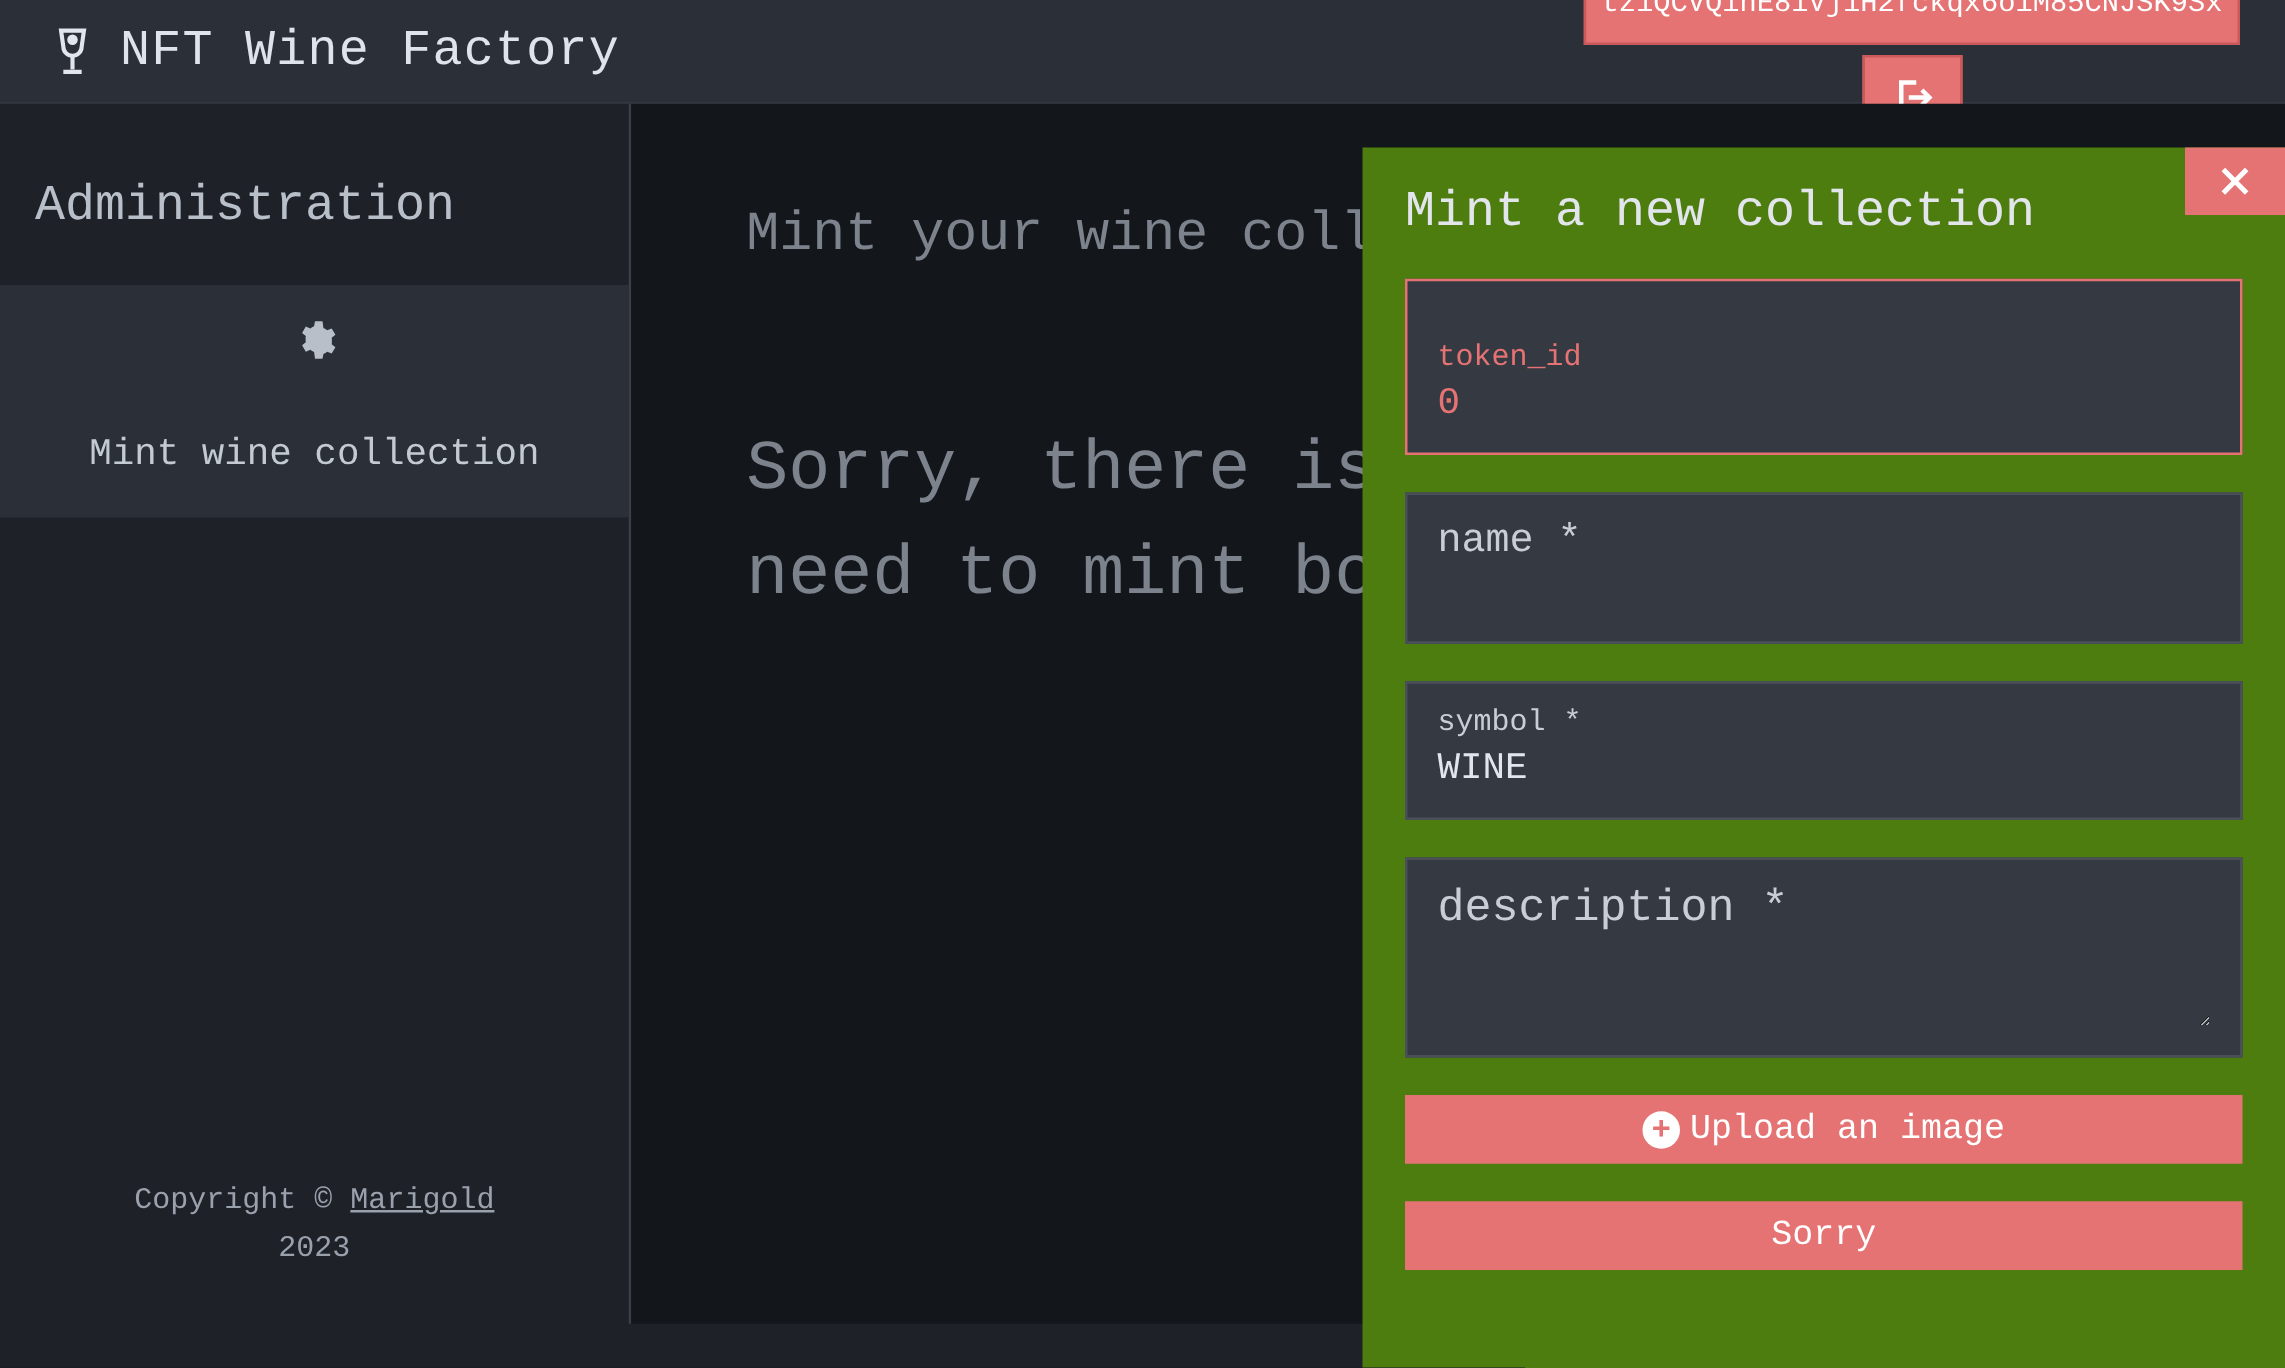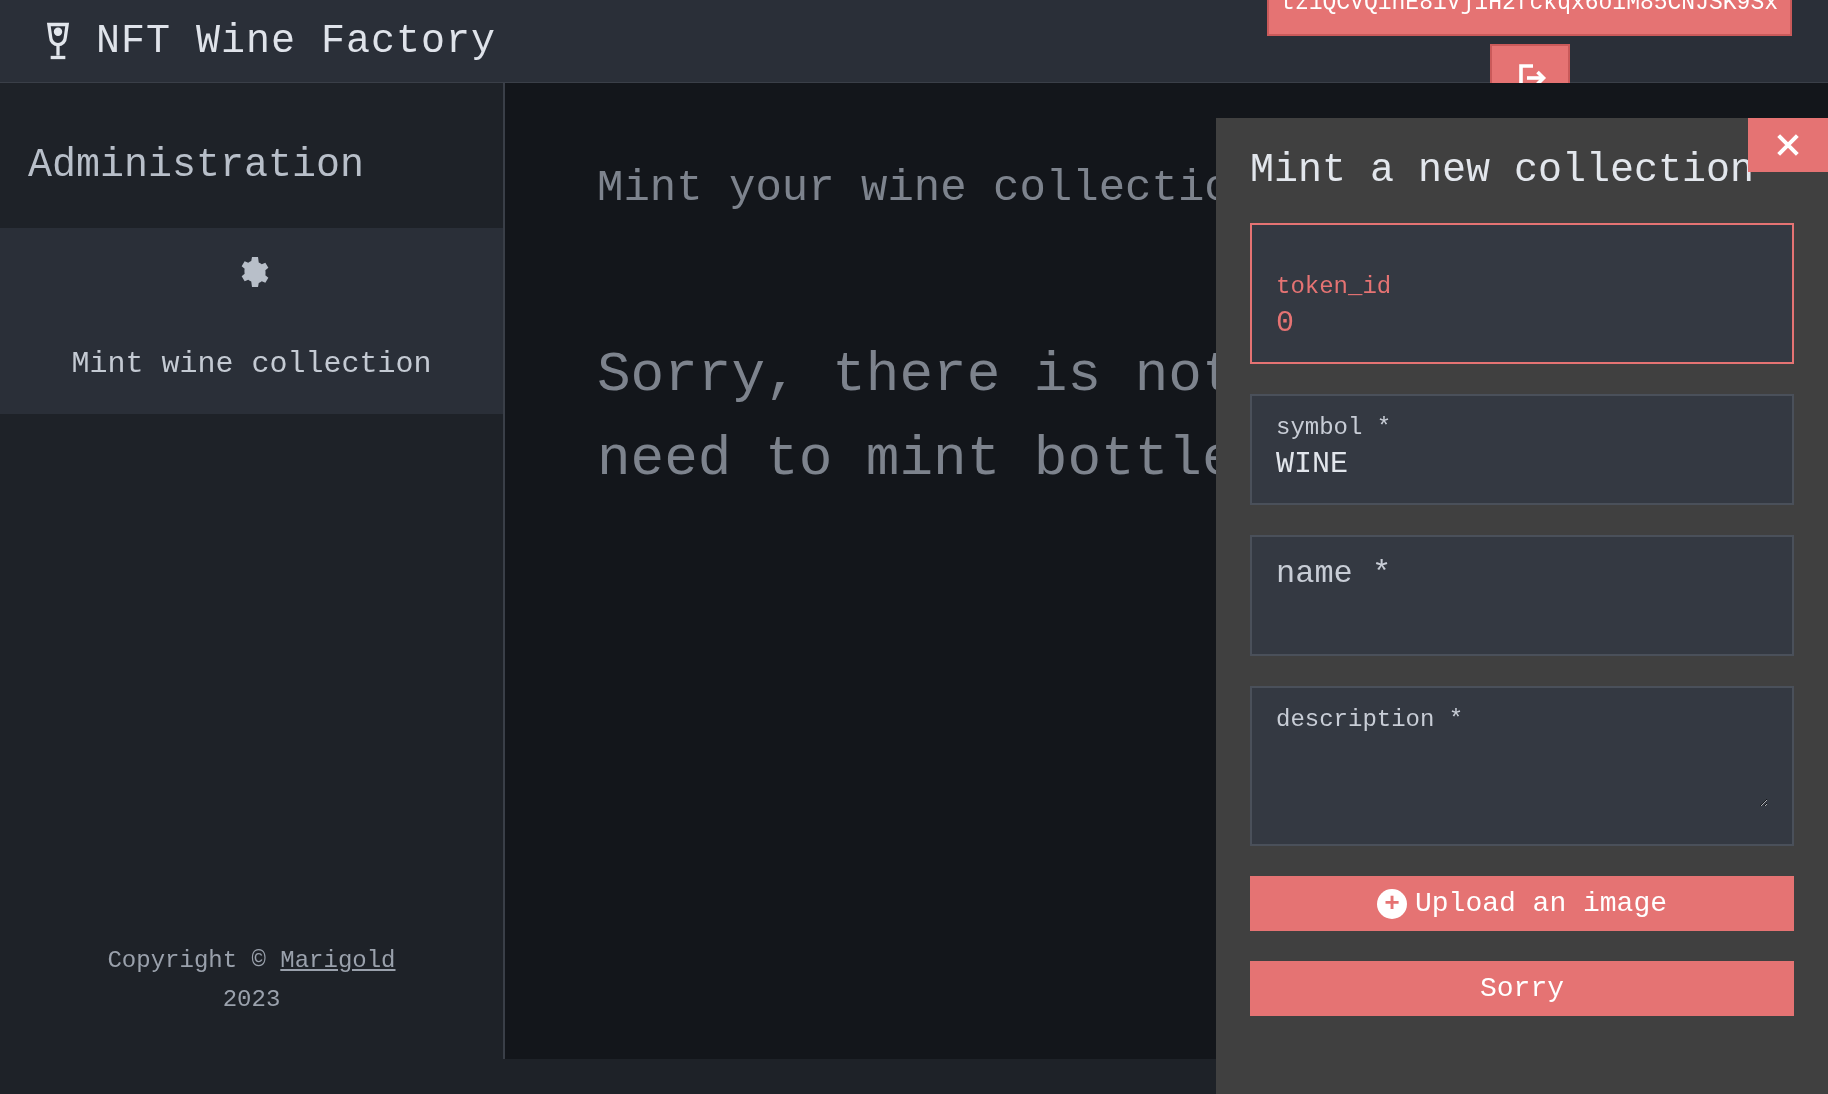--- a/index.html
+++ b/index.html
@@ -116,22 +116,22 @@
     line-height: 1.5;
     font-weight: normal;
   }
 
   
   .drawer {
     position: absolute;
     top: 118px;
     right: 0;
     bottom: 0;
-    width: 612px;
-    background: #404040;
+    width: 738px;
+    background: #4d7c0f;
     padding: 30px 34px 34px 34px;
     display:flex;
     flex-direction:column;
     gap: 30px;
   }
   .drawer-close {
     position:absolute;
     top:0; right:0;
     width:80px; height:54px;
     background:#e57373;
@@ -162,21 +162,21 @@
     font-size: 30px;
     color: #e2e6ec;
     background:transparent;
     border:none;
     outline:none;
     font-family: inherit;
   }
   .field.focused .field-value { color:#e57373; }
   .field.name-field .field-label { font-size: 32px; }
   .field.description { min-height: 160px; }
-  .field.description .field-label { font-size: 24px; }
+  .field.description .field-label { font-size: 36px; }
 
   .btn {
     background:#e57373;
     color:#fff;
     font-size: 28px;
     padding: 12px 0;
     text-align:center;
     cursor:pointer;
     display:flex;
     align-items:center;
@@ -246,30 +246,30 @@
         <path d="M5 5l14 14M19 5L5 19"></path>
       </svg>
   </div>
   <h2 class="drawer-title">Mint a new collection</h2>
 
   <div class="field focused">
     <span class="field-label">token_id</span>
     <span class="field-value">0</span>
   </div>
 
+  <div class="field name-field">
+    <span class="field-label">name *</span>
+    <input class="field-input" value="" style="">
+  </div>
+
   <div class="field">
     <span class="field-label">symbol *</span>
     <span class="field-value">WINE</span>
   </div>
 
-  <div class="field name-field">
-    <span class="field-label">name *</span>
-    <input class="field-input" value="" style="">
-  </div>
-
   <div class="field description">
     <span class="field-label">description *</span>
     <textarea class="field-input" rows="2" value="" style=""></textarea>
   </div>
 
   <div class="btn">
     <span class="plus-icon">+</span>
     <span>Upload an image</span>
   </div>
 

